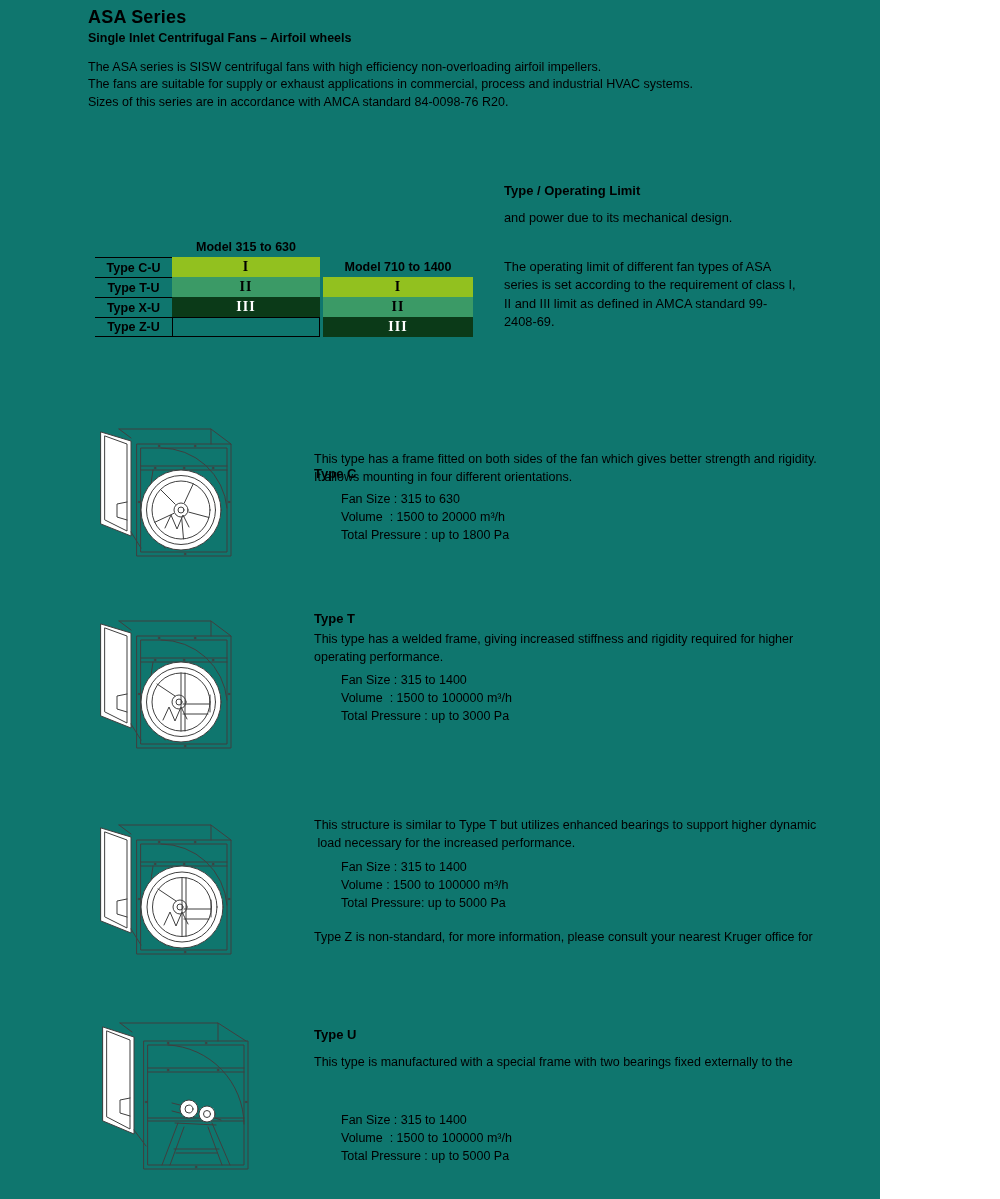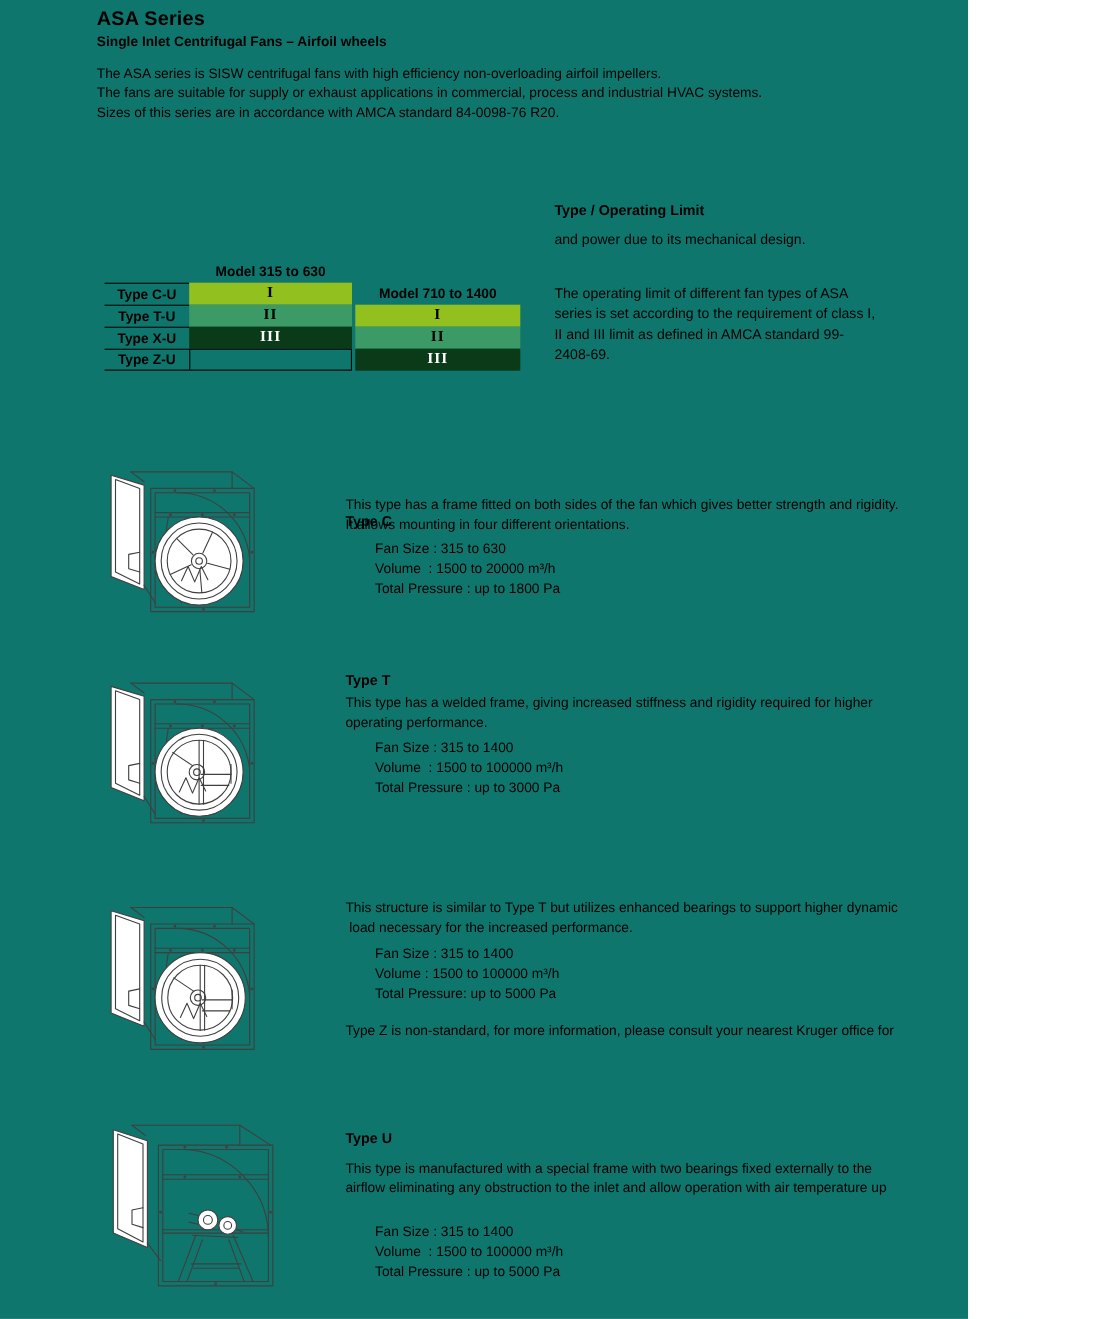--- a/index.html
+++ b/index.html
@@ -302,21 +302,20 @@
           <circle cx="48" cy="90" r="0.8"></circle>
           <circle cx="148" cy="90" r="0.8"></circle>
           <circle cx="98" cy="155" r="0.8"></circle>
       </g>
     </svg>
   </div>
 
   <div class="abs sec-head" style="left:314px; top:1027px;">Type U</div>
   <div class="abs sec-body" style="left:314px; top:1054px;">
     <div class="line">This type is manufactured with a special frame with two bearings fixed externally to the</div>
-    <div class="line">airflow eliminating any obstruction to the inlet and allow operation with air temperature up</div>
   </div>
   <div class="abs sec-specs" style="left:341px; top:1111px;">
     <div class="line">Fan Size : 315 to 1400</div>
     <div class="line">Volume&nbsp; : 1500 to 100000 m³/h</div>
     <div class="line">Total Pressure : up to 5000 Pa</div>
   </div>
 
 </div>
 
 </body></html>

